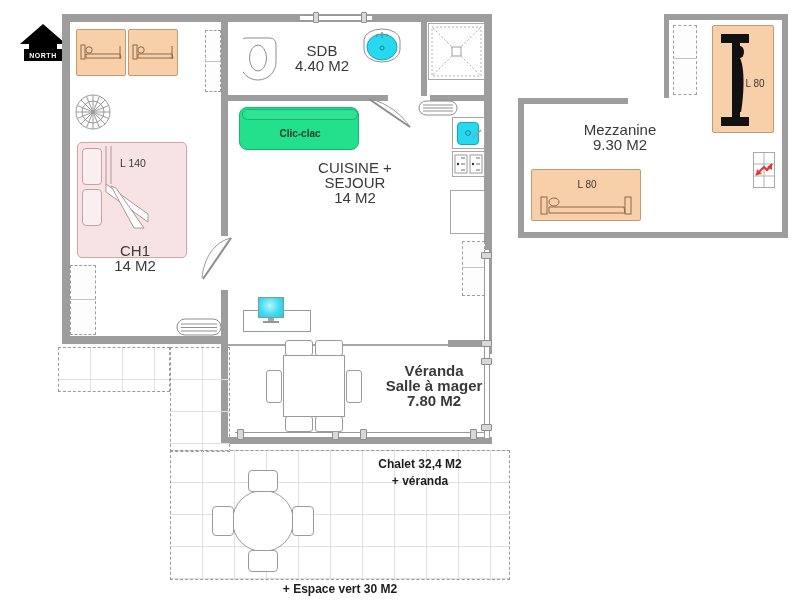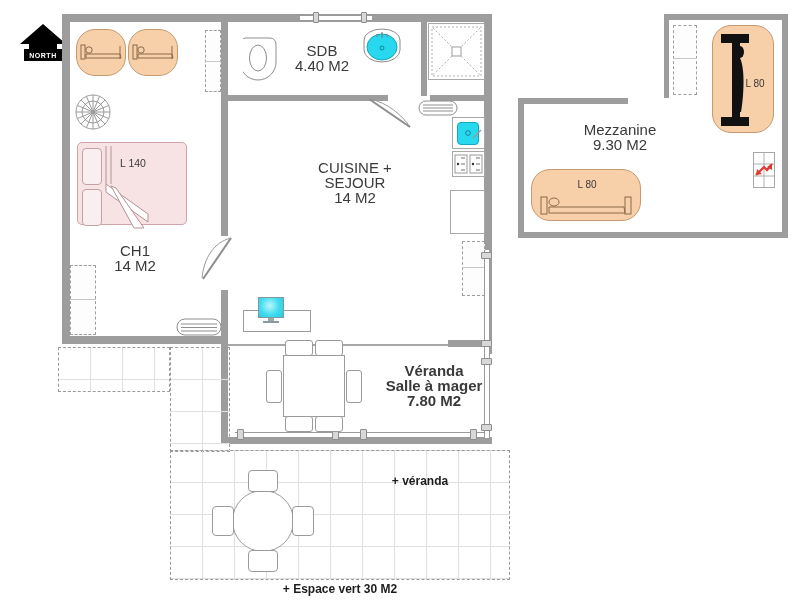--- a/index.html
+++ b/index.html
@@ -18,21 +18,21 @@
   .terr-grid{background:
       repeating-linear-gradient(to right,transparent 0 31px,#e0e0e0 31px 32px),
       repeating-linear-gradient(to bottom,transparent 0 31px,#e0e0e0 31px 32px);}
 
   
   .label{position:absolute;text-align:center;color:#3a3a3a;
          font-size:15px;line-height:15px;white-space:pre-line;}
   .label-b{font-weight:bold;color:#1c1c1c;font-size:12px;line-height:16px;}
 
   
-  .bed-orange{background:#f7cfa8;border:1px solid #c59a72;border-radius:19px;}
+  .bed-orange{background:#f7cfa8;border:1px solid #c59a72;border-radius:2px;}
   .bed-pink{background:#f7e2e4;border:1px solid #cfa3a8;border-radius:5px;}
   .fur-white{background:#ffffff;border:1px solid #9b9b9b;}
   .fur-round{background:#ffffff;border:1px solid #9b9b9b;border-radius:50%;}
   .clicclac{background:#22e08c;border:1px solid #13b870;border-radius:8px;}
   .clicclac-back{background:#2fe294;border:1px solid #13b870;border-radius:7px;}
   .cyan{background:#27d8ee;border:1px solid #13a7ba;}
   .tv-screen{background:radial-gradient(circle at 45% 40%,#b9f6ff 0%,#3fdcee 55%,#27c9dd 100%);
              border:1px solid #7f9ba0;}
 
   
@@ -99,21 +99,21 @@
         <line x1="2" y1="19" x2="36" y2="19"></line>
       <line x1="7" y1="7" x2="31" y2="31"></line>
         <line x1="31" y1="7" x2="7" y2="31"></line>
       <line x1="12.5" y1="3.5" x2="25.5" y2="34.5"></line>
         <line x1="25.5" y1="3.5" x2="12.5" y2="34.5"></line>
       <line x1="3.5" y1="12.5" x2="34.5" y2="25.5"></line>
         <line x1="3.5" y1="25.5" x2="34.5" y2="12.5"></line>
     </g>
   </svg>
 
-  <div class="abs bed-pink" style="left:77px;top:142px;width:110px;height:83px;padding-left:33px;">
+  <div class="abs bed-pink" style="left:77px;top:142px;width:110px;height:116px;padding-left:33px;">
     <div class="abs" style="left:4px;top:5px;width:20px;height:37px;background:#f9eef0;border:1px solid #c2a0a5;border-radius:4px;"></div>
     <div class="abs" style="left:4px;top:46px;width:20px;height:37px;background:#f9eef0;border:1px solid #c2a0a5;border-radius:4px;"></div>
     <svg width="80" height="88" viewBox="0 0 80 88" style="position:absolute;left:26px;top:1px;">
       <line x1="2" y1="2" x2="2" y2="40" stroke="#b69298" stroke-width="1"></line>
       <line x1="7" y1="2" x2="7" y2="40" stroke="#b69298" stroke-width="1"></line>
       <path d="M2 40 L44 70 L44 78 L2 48 Z" fill="#fff" stroke="#b69298" stroke-width="1"></path>
       <path d="M7 42 L30 84 L40 84 L12 44 Z" fill="#fff" stroke="#b69298" stroke-width="1"></path>
     </svg>
     <div class="label" style="left:0;top:13px;width:110px;font-size:10.5px;">L 140</div>
   </div>
@@ -161,20 +161,24 @@
 
   <div class="label" style="left:283px;top:43px;width:78px;">SDB
 4.40 M2</div>
 
   <div class="abs" style="left:300px;top:15px;width:72px;height:6px;background:#fff;border-top:1px solid #9a9a9a;border-bottom:1px solid #9a9a9a;"></div>
   <div class="abs handle" style="left:313px;top:12px;width:6px;height:11px;"></div>
   <div class="abs handle" style="left:361px;top:12px;width:6px;height:11px;"></div>
 
   <div class="abs room-floor" style="left:228px;top:101px;width:256px;height:235px;"></div>
 
+  <div class="abs clicclac" style="left:239px;top:107px;width:120px;height:43px;">
+    <div class="abs clicclac-back" style="left:2px;top:1px;width:116px;height:11px;border-radius:6px;"></div>
+    <div class="label" style="left:0;top:18px;width:120px;font-size:10px;font-weight:bold;color:#1f3a2c;">Clic-clac</div>
+  </div>
 
   <svg class="abs" style="left:366px;top:97px;" width="56" height="34" viewBox="0 0 56 34">
     <path d="M4 2 L4 2 C22 6 36 18 44 30" fill="none" stroke="#9a9a9a" stroke-width="1"></path>
     <line x1="3" y1="2" x2="44" y2="30" stroke="#8d8d8d" stroke-width="2"></line>
   </svg>
 
   <svg class="abs" style="left:418px;top:100px;" width="40" height="16" viewBox="0 0 40 16">
     <rect x="1" y="1" width="38" height="14" rx="7" fill="#fff" stroke="#8f8f8f" stroke-width="1"></rect>
     <line x1="5" y1="5" x2="35" y2="5" stroke="#8f8f8f" stroke-width="1"></line>
     <line x1="5" y1="8" x2="35" y2="8" stroke="#8f8f8f" stroke-width="1"></line>
@@ -309,16 +313,17 @@
   <div class="abs terrace terr-grid" style="left:170px;top:347px;width:60px;height:105px;"></div>
 
   <div class="abs terrace terr-grid" style="left:170px;top:450px;width:340px;height:130px;"></div>
 
   <div class="abs fur-round" style="left:232px;top:490px;width:62px;height:62px;"></div>
   <div class="abs fur-white" style="left:248px;top:470px;width:30px;height:22px;border-radius:4px;"></div>
   <div class="abs fur-white" style="left:248px;top:550px;width:30px;height:22px;border-radius:4px;"></div>
   <div class="abs fur-white" style="left:212px;top:506px;width:22px;height:30px;border-radius:4px;"></div>
   <div class="abs fur-white" style="left:292px;top:506px;width:22px;height:30px;border-radius:4px;"></div>
 
+  <div class="label label-b" style="left:320px;top:456px;width:200px;">Chalet 32,4 M2</div>
   <div class="label label-b" style="left:320px;top:473px;width:200px;">+ véranda</div>
   <div class="label label-b" style="left:220px;top:581px;width:240px;">+ Espace vert 30 M2</div>
 
 </div>
 
 </body></html>

